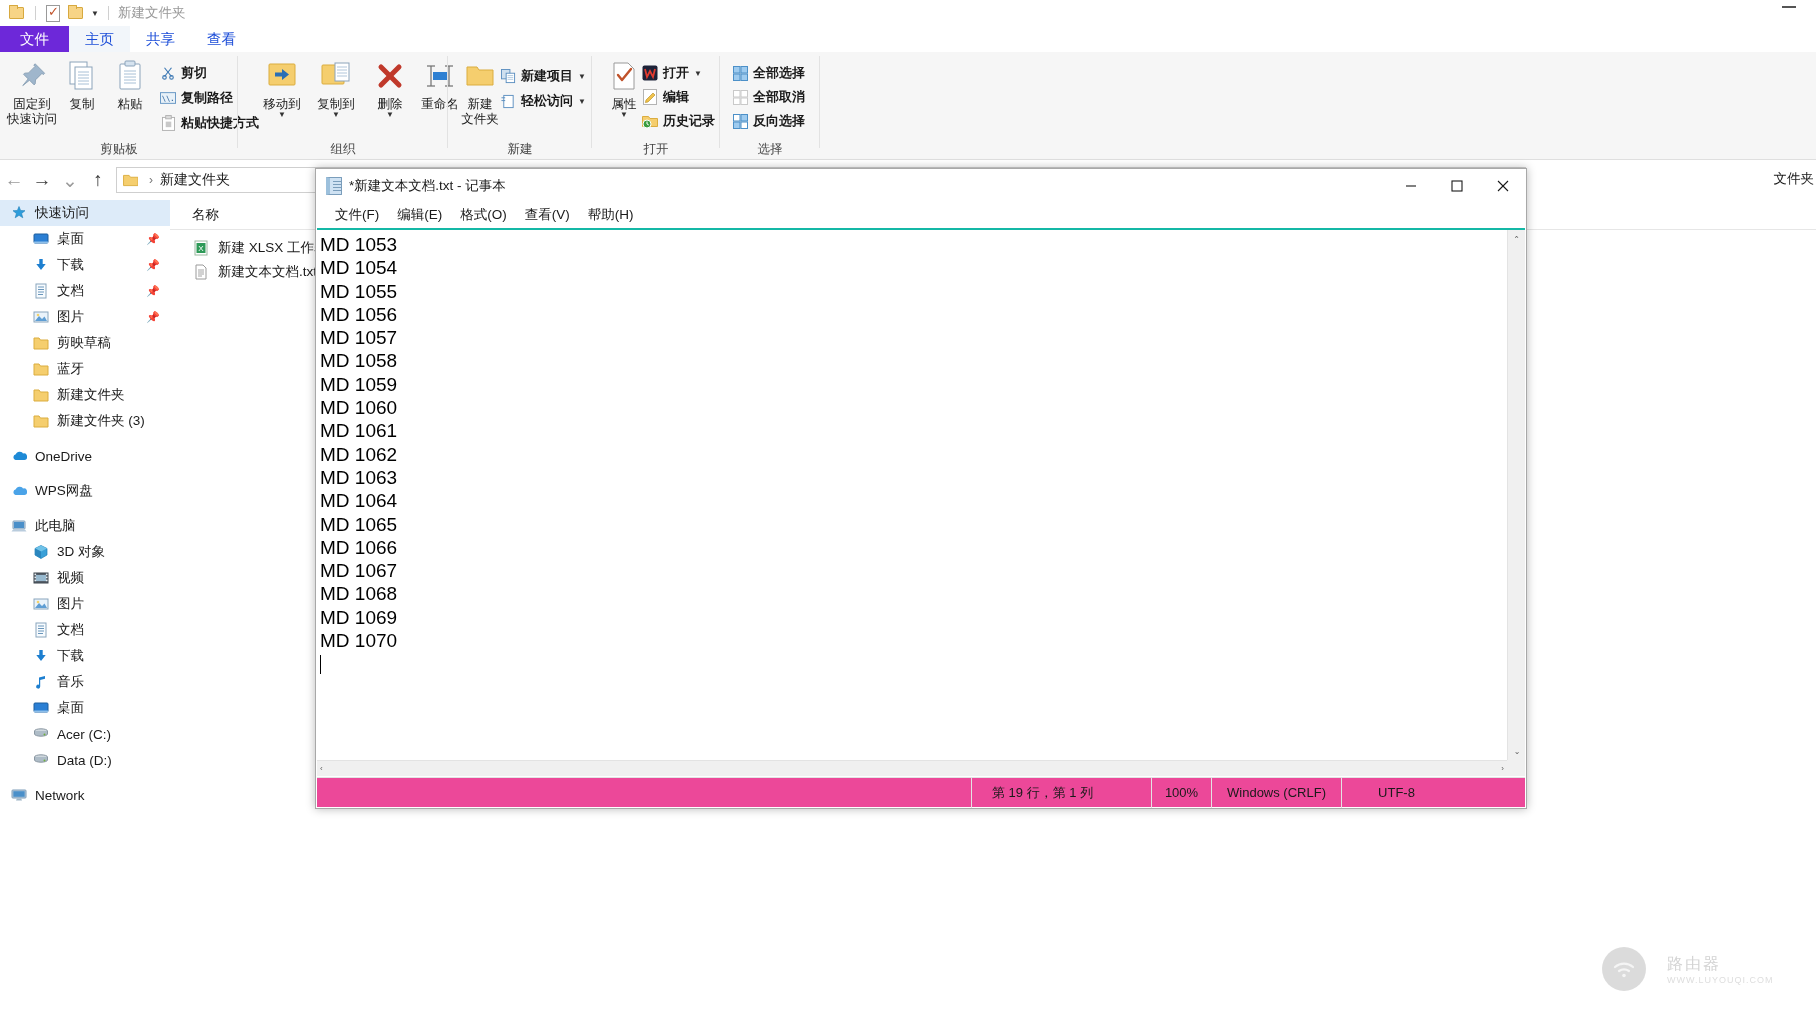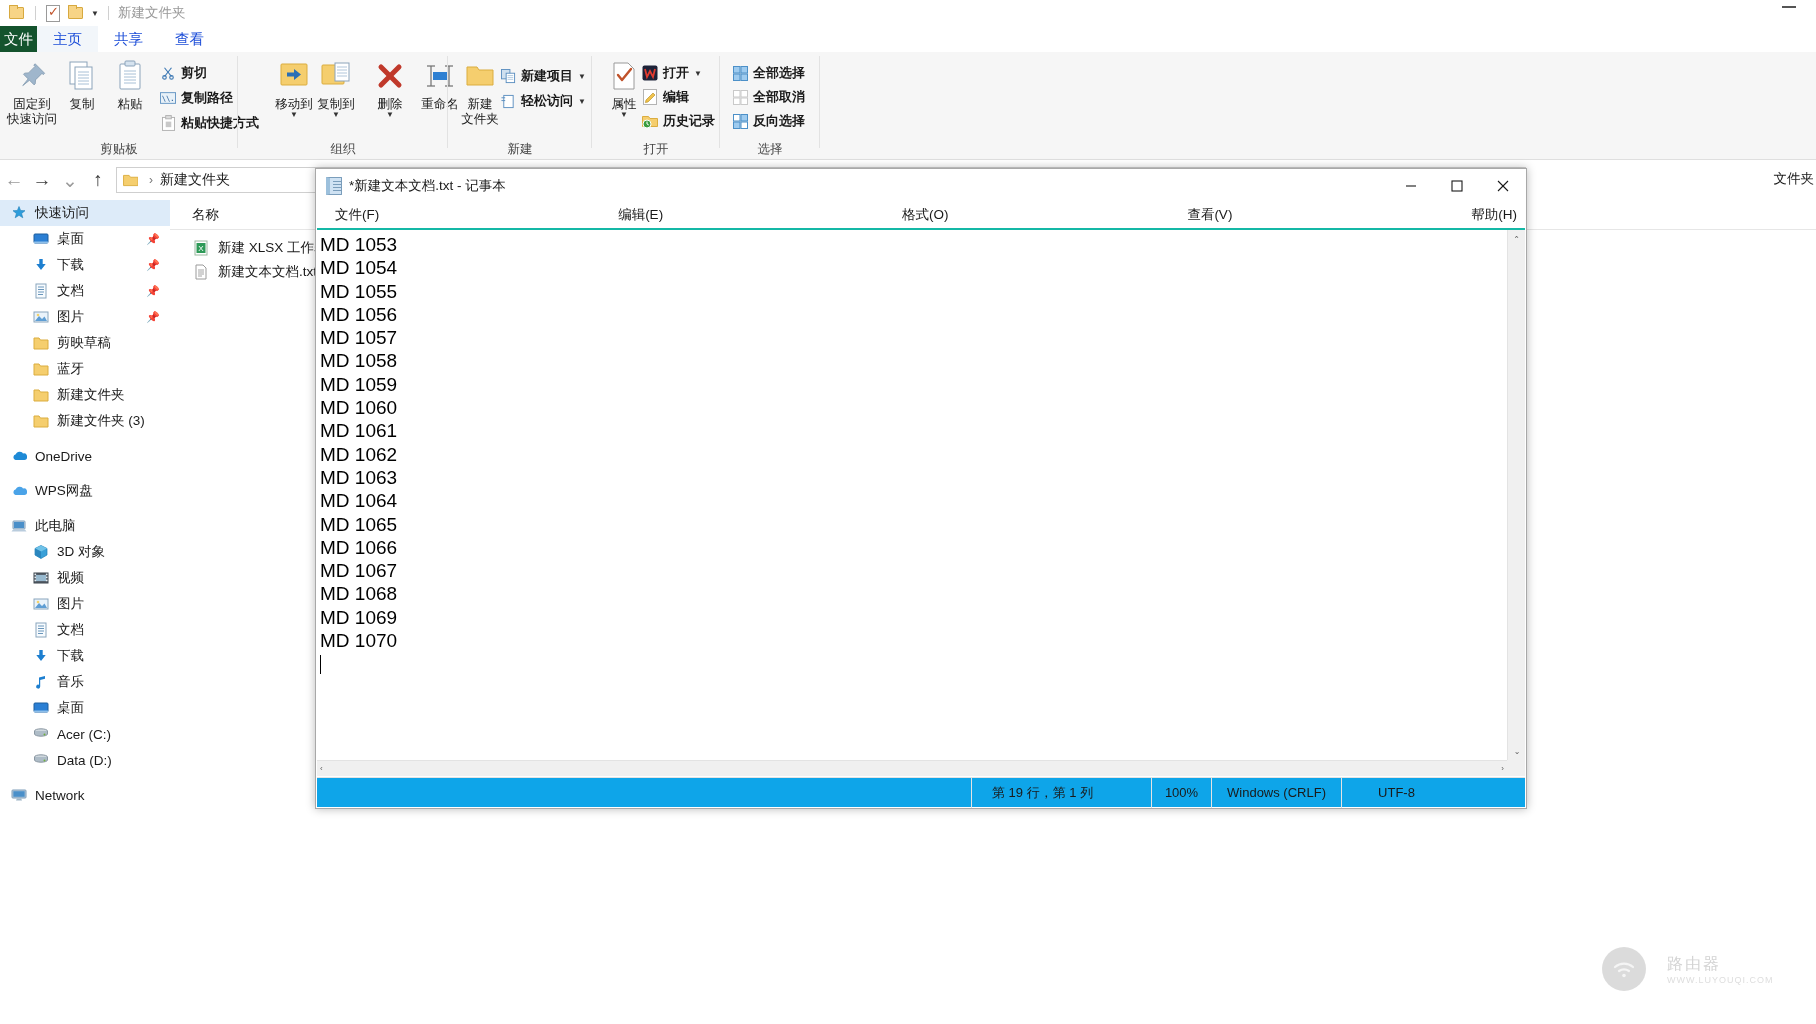--- a/index.html
+++ b/index.html
@@ -42,21 +42,21 @@
 
   
   .ribbon-tabs {
     position:absolute; left:0; top:26px; width:1816px; height:26px;
     background:#ffffff; display:flex; align-items:stretch;
   }
   .rtab {
     padding:0 16px; display:flex; align-items:center; font-size:14.5px; color:#1d4ed8;
     cursor:default;
   }
-  .rtab.file { background:#14532d; color:#fff; font-size:14.5px; padding:0 4px; }
+  .rtab.file { background:#6d28d9; color:#fff; font-size:14.5px; padding:0 20px; }
   .rtab.active { background:#f2f6fa; }
 
   
   .ribbon {
     position:absolute; left:0; top:52px; width:1816px; height:108px;
     background:#f6f6f6; border-bottom:1px solid #dfdfdf;
   }
   .rgroup { position:absolute; top:0; height:108px; }
   .rgroup .gsep { position:absolute; right:0; top:4px; width:1px; height:92px; background:#e2e2e2; }
   .glabel {
@@ -147,21 +147,21 @@
   .np-ico::after{
     content:""; position:absolute; left:3px; top:3px; width:8px; height:1px;
     background:#7a9dbb; box-shadow:0 3px 0 #7a9dbb, 0 6px 0 #7a9dbb, 0 9px 0 #7a9dbb;
   }
   .np-title-text { font-size:13.5px; color:#1a1a1a; }
   .np-ctl { margin-left:auto; display:flex; height:33px; }
   .np-btn {
     width:46px; height:33px; display:flex; align-items:center; justify-content:center;
     cursor:default;
   }
-  .np-menu { height:26px; display:flex; align-items:center; padding-left:10px;justify-content:space-between; }
+  .np-menu { height:26px; display:flex; align-items:center; padding-left:10px; }
   .np-menu .mi { font-size:13.5px; color:#1a1a1a; padding:0 9px; cursor:default; }
   .np-textarea-wrap {
     position:absolute; left:1px; top:59px; right:1px; bottom:32px;
     border-top:2px solid #14b8a6;
   }
   .np-text {
     position:absolute; left:0; top:0; right:18px; bottom:16px;
     padding:3px 0 0 3px; overflow:hidden;
     font-family:"Liberation Sans","DejaVu Sans",sans-serif;
     font-size:19px; line-height:23.3px; color:#000;
@@ -183,21 +183,21 @@
     position:absolute; left:0; right:18px; bottom:0; height:16px; background:#f0f0f0;
     border-top:1px solid #e3e3e3; display:flex; align-items:center;
     justify-content:space-between; padding:0 3px;
   }
   .np-hscroll .arr { font-size:8px; color:#606060; }
   .np-corner {
     position:absolute; right:0; bottom:0; width:18px; height:16px; background:#f0f0f0;
   }
   .np-status {
     position:absolute; left:1px; right:1px; bottom:1px; height:30px;
-    border-top:1px solid #e3e3e3; background:#0ea5e9; display:flex; align-items:center;
+    border-top:1px solid #e3e3e3; background:#ec4899; display:flex; align-items:center;
     justify-content:flex-end; font-size:13px; color:#1a1a1a;
   }
   .np-status .cell {
     height:30px; display:flex; align-items:center; padding:0 14px;
     border-left:1px solid #e3e3e3;
   }
   .np-status .cell.ln { width:180px; justify-content:flex-start; padding-left:20px;}
   .np-status .cell.zoom { width:60px; justify-content:center; }
   .np-status .cell.eol { width:130px; justify-content:center; }
   .np-status .cell.enc { width:110px; justify-content:center; }
@@ -326,21 +326,21 @@
           </svg>
         </span>
         <span class="lbl">粘贴快捷方式</span>
       </div>
 
       <div class="glabel">剪贴板</div>
       <div class="gsep"></div>
     </div>
 
     <div class="rgroup" style="left:238px; width:210px;">
-      <div class="bigbtn" style="left:30px;">
+      <div class="bigbtn" style="left:18px;">
         <div class="bigicon">
           <svg width="34" height="30" viewBox="0 0 34 30" class="ico-svg">
             <rect x="4" y="3" width="26" height="21" rx="1" fill="#f5ce6e" stroke="#dbad3f"></rect>
             <path d="M24 13.5 L17 8 v3.5 h-7 v4 h7 V19 z" fill="#2a6fb5"></path>
           </svg>
         </div>
         <div class="lbl">移动到</div>
         <span class="ddown-small">▼</span>
       </div>
 

